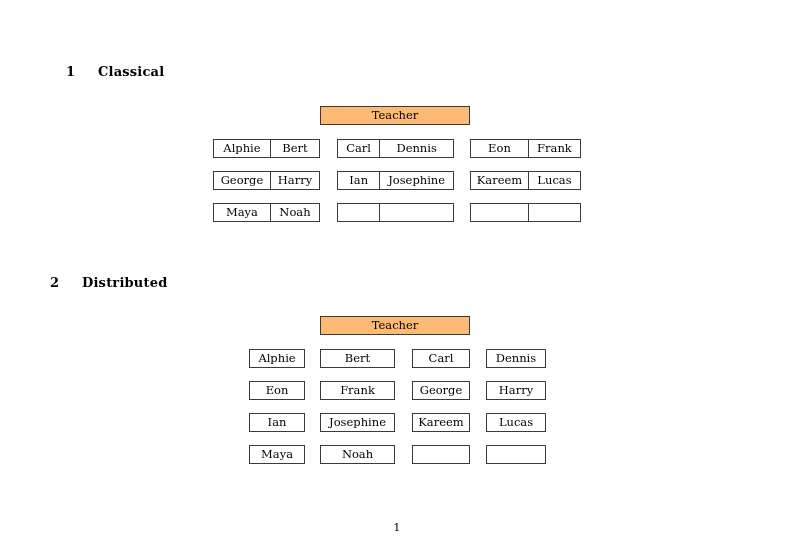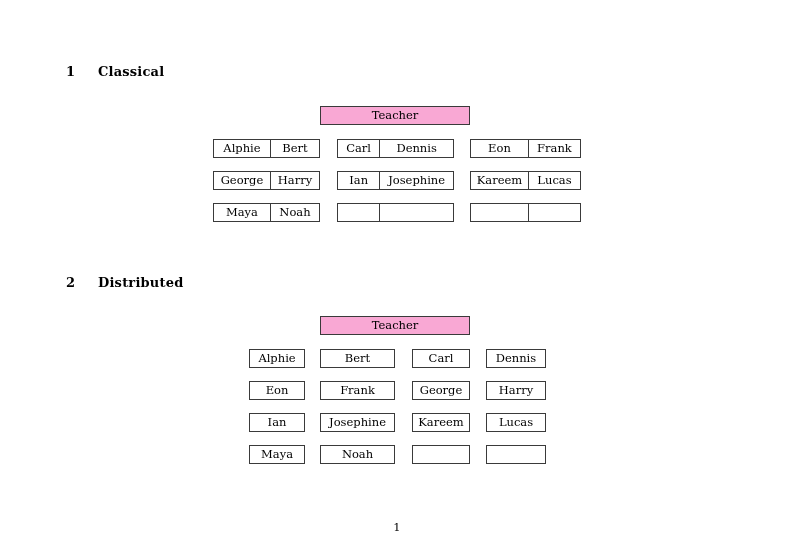--- a/index.html
+++ b/index.html
@@ -32,21 +32,21 @@
   }
   .section-heading .sec-num {
     display: inline-block;
     width: 32px;
   }
   .section-heading .sec-title {
     display: inline-block;
   }
 
   #heading-classical   { left: 66px; top: 64px; }
-  #heading-distributed { left: 66px; top: 275px; }
+  #heading-distributed { left: 50px; top: 275px; }
 
   
   .tbox {
     position: absolute;
     box-sizing: border-box;
     border: 1px solid #3a3a3a;
     background: #ffffff;
     height: 19px;
     line-height: 17px;
     text-align: center;
@@ -76,21 +76,21 @@
   }
   .pair-group .cell + .cell {
     border-left: 1px solid #3a3a3a;
   }
 
   
   .teacher-box {
     position: absolute;
     box-sizing: border-box;
     border: 1px solid #3a3a3a;
-    background: #f9a8d4;
+    background: #fdba74;
     height: 19px;
     line-height: 17px;
     text-align: center;
     font-size: 11.5px;
     left: 320px;
     width: 150px;
   }
   #teacher-classical   { top: 106px; }
   #teacher-distributed { top: 316px; }
 

